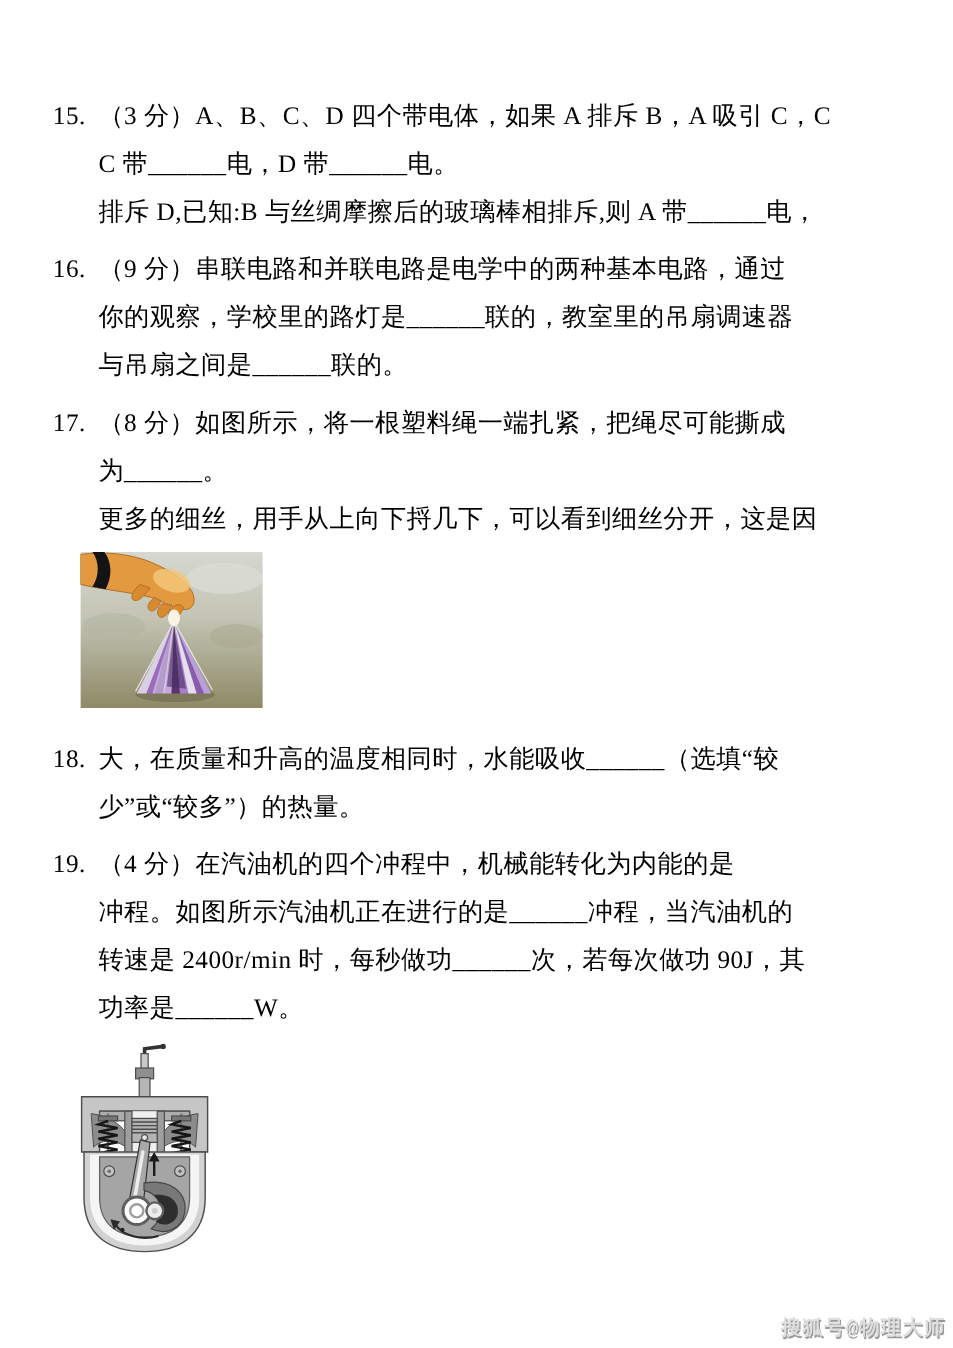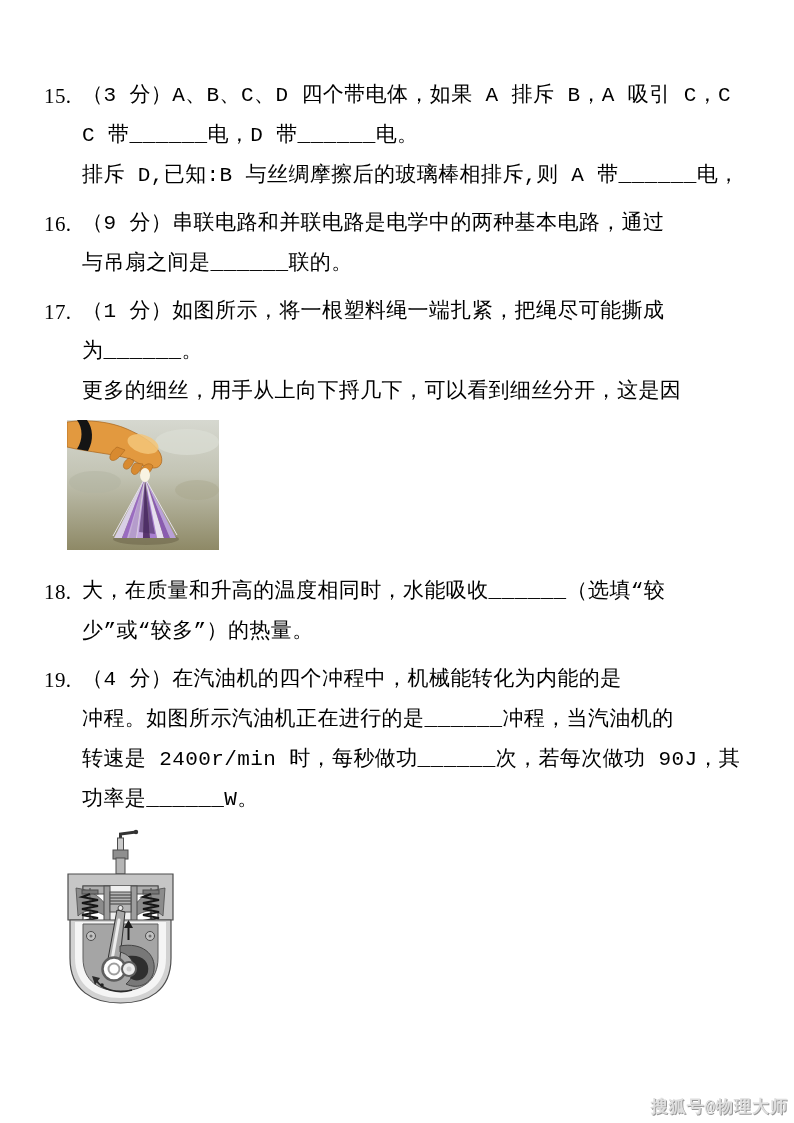--- a/index.html
+++ b/index.html
@@ -18,21 +18,21 @@
   }
   .question {
     position: relative;
     padding-left: 82px;
     margin-bottom: 8px;
     font-size: 21px;
     line-height: 40px;
     letter-spacing: 0.4px;
   }
   .qnum { position: absolute; left: 44px; top: 0; }
-  .qline { white-space: pre; height: 40px; font-family: Liberation Mono, monospace; }
+  .qline { white-space: pre; height: 40px; }
   figure { margin: 0; padding: 0; }
   .fig-rope   { margin: 0 0 22px 67px; width: 152px; height: 130px; line-height: 0; }
   .fig-engine { margin: 0 0 0 62px;  width: 117px; height: 177px; line-height: 0; }
   .watermark {
     position: absolute; right: 6px; bottom: 5px;
     font-family: Liberation Mono, monospace;
     font-size: 17px; font-weight: bold;
     letter-spacing: 1px;
   }
 </style>
@@ -43,25 +43,26 @@
 
   <section class="question">
       <span class="qnum">15.</span>
       <div class="qline">（3 分）A、B、C、D 四个带电体，如果 A 排斥 B，A 吸引 C，C</div>
       <div class="qline">C 带______电，D 带______电。</div>
       <div class="qline">排斥 D,已知:B 与丝绸摩擦后的玻璃棒相排斥,则 A 带______电，</div>
     </section>
   <section class="question">
       <span class="qnum">16.</span>
       <div class="qline">（9 分）串联电路和并联电路是电学中的两种基本电路，通过</div>
+      <div class="qline">你的观察，学校里的路灯是______联的，教室里的吊扇调速器</div>
       <div class="qline">与吊扇之间是______联的。</div>
     </section>
   <section class="question">
       <span class="qnum">17.</span>
-      <div class="qline">（1 分）如图所示，将一根塑料绳一端扎紧，把绳尽可能撕成</div>
+      <div class="qline">（8 分）如图所示，将一根塑料绳一端扎紧，把绳尽可能撕成</div>
       <div class="qline">为______。</div>
       <div class="qline">更多的细丝，用手从上向下捋几下，可以看到细丝分开，这是因</div>
     </section>
 
   <figure class="fig-rope">
     <svg width="152" height="130" viewBox="0 0 152 130">
       <defs>
         <linearGradient id="bgG" x1="0" y1="0" x2="0" y2="1">
           <stop offset="0" stop-color="#d6d8d0"></stop>
           <stop offset="0.42" stop-color="#c3c4b4"></stop>

